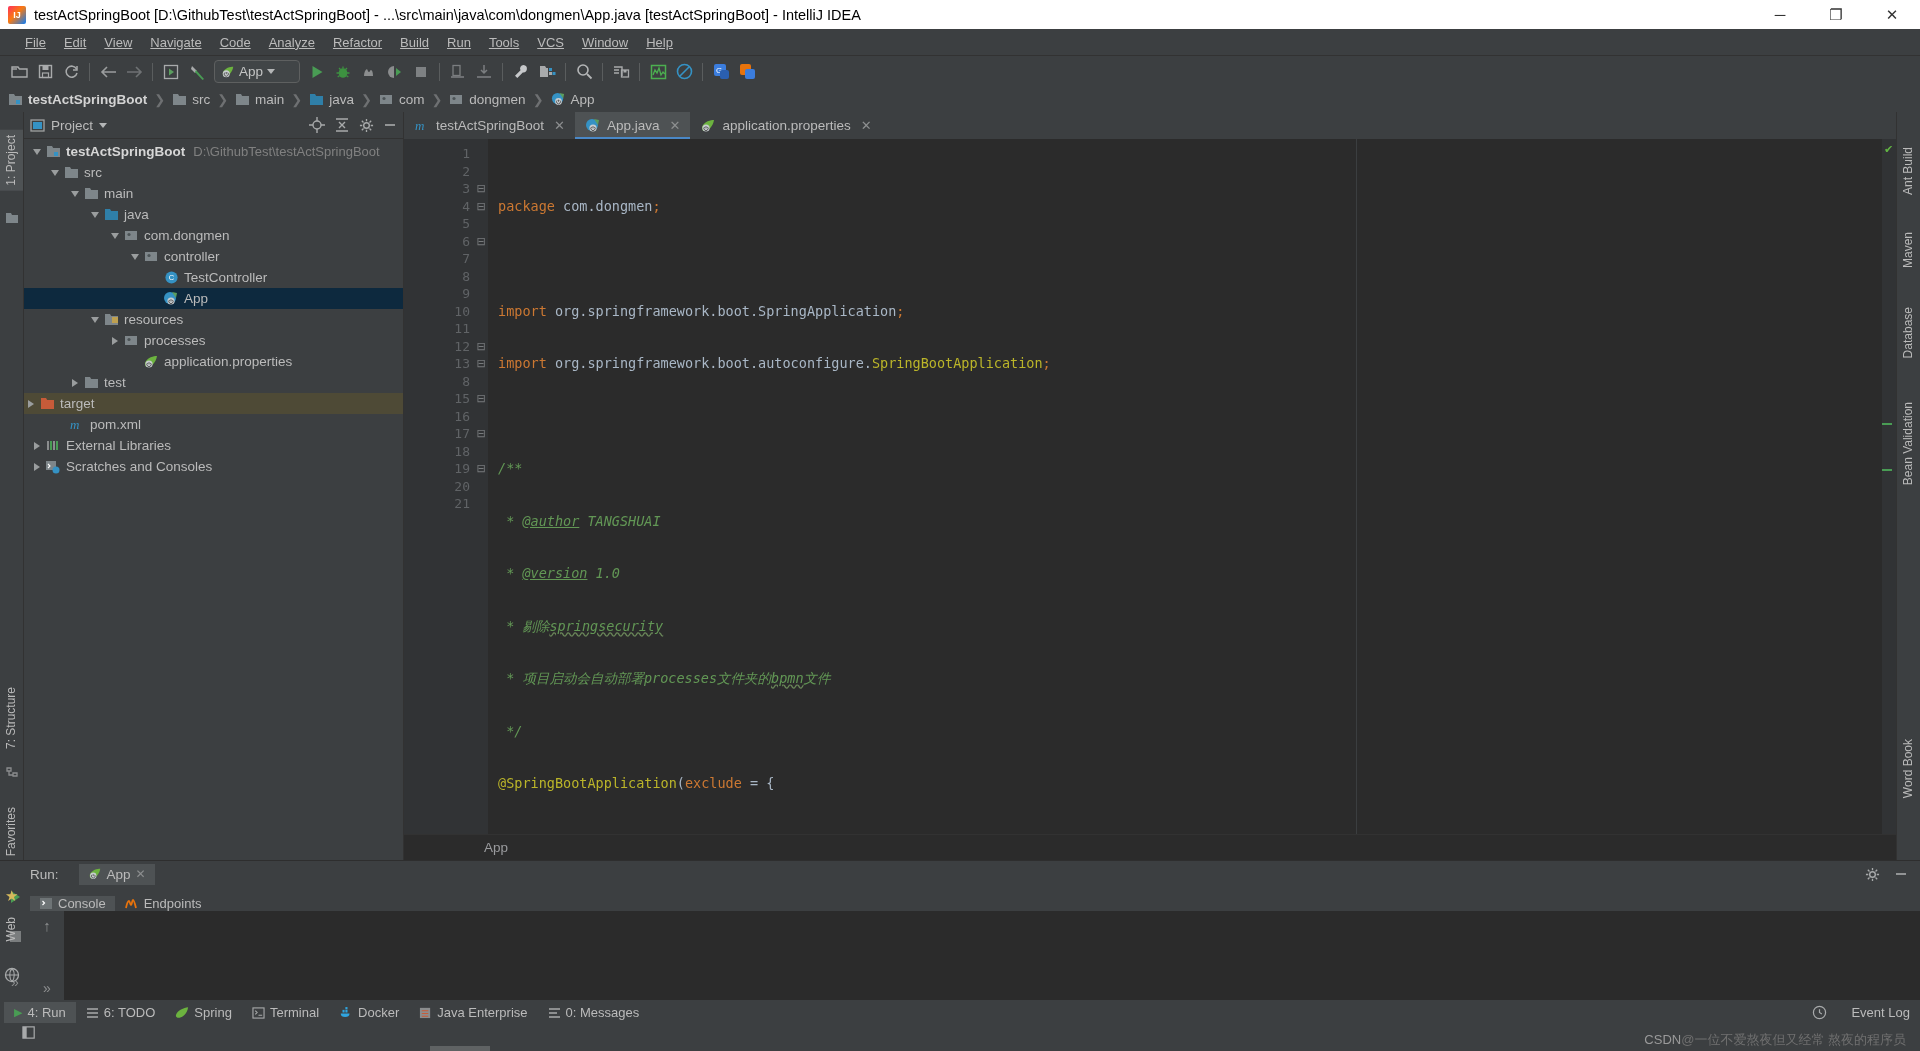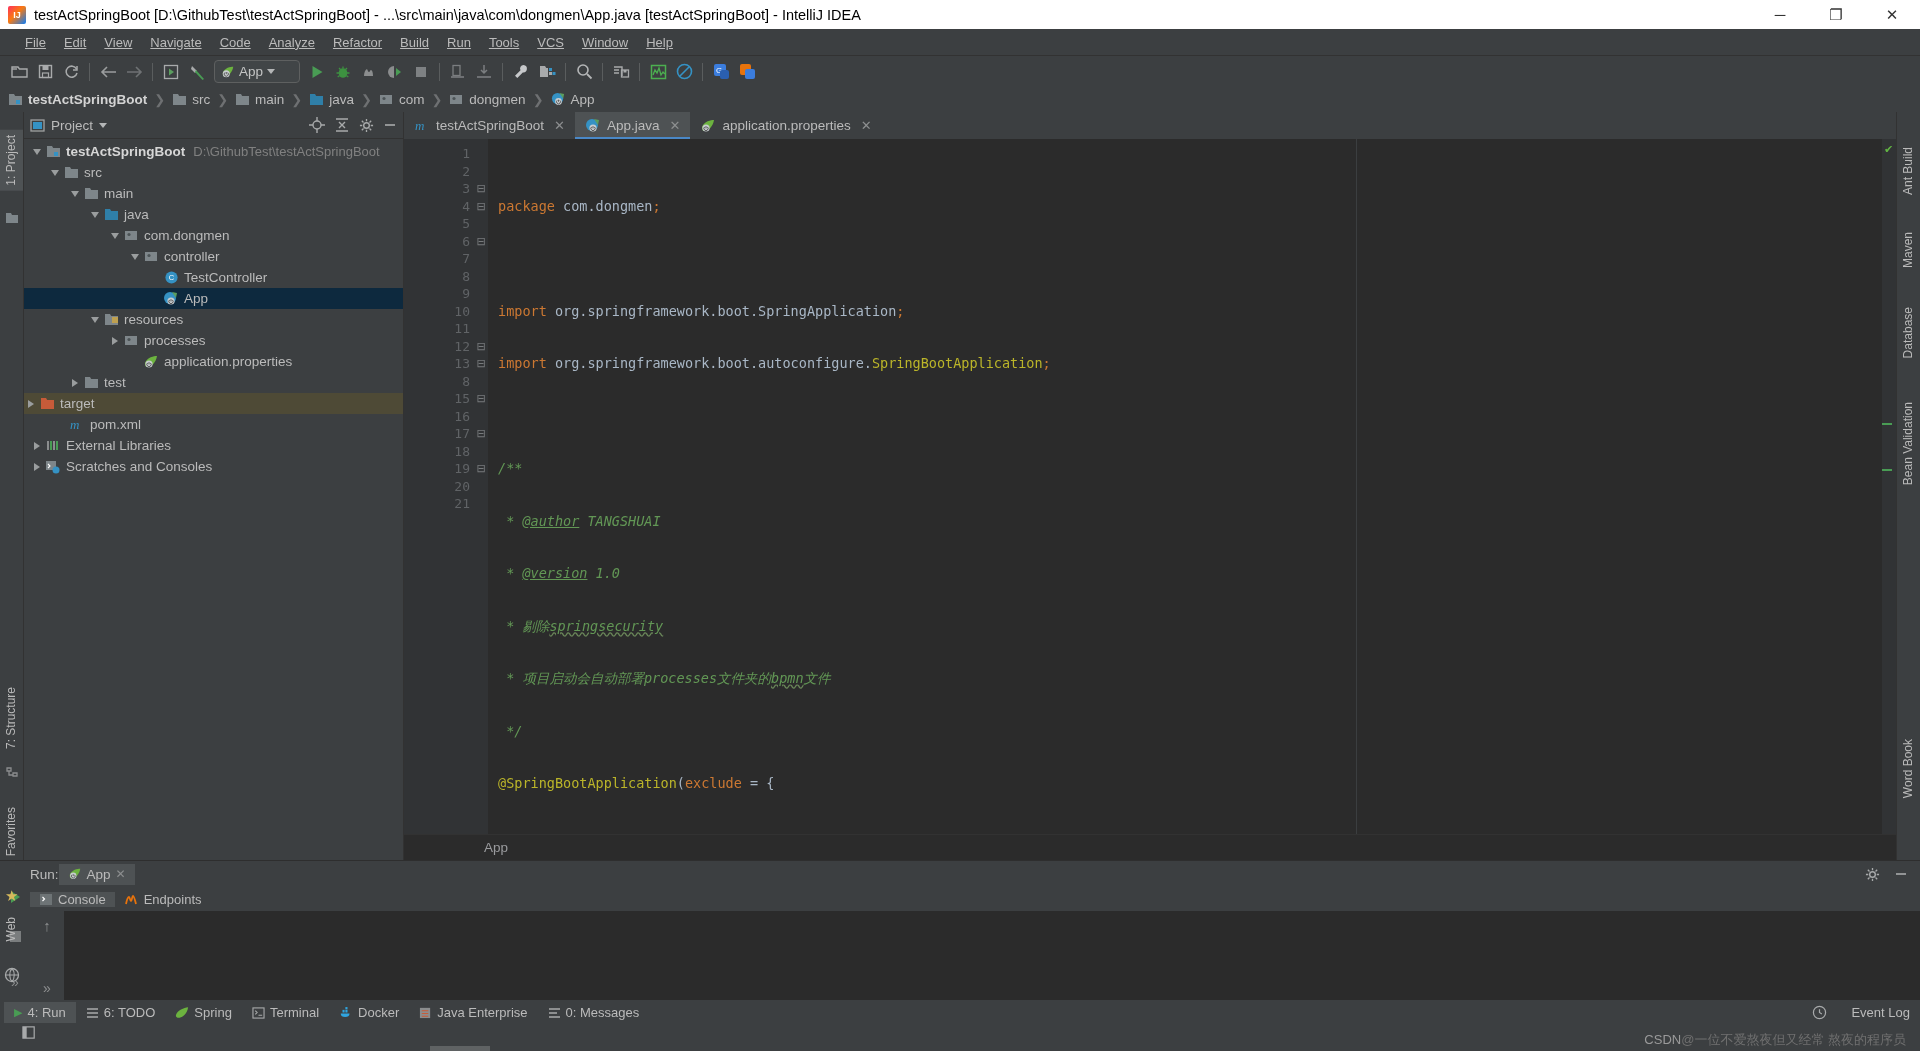--- a/index.html
+++ b/index.html
@@ -162,27 +162,27 @@
   .vline { position: absolute; top: 0; bottom: 0; width: 1px; background: #3b3e40; }
   .rstripe { width: 14px; flex: none; background: #313335; position: relative; }
   .bcwrap { height: 26px; background: #2b2b2b; flex: none; display: flex; align-items: center; padding-left: 80px; color: #9a9b9e; font-size: 13.5px; border-top: 1px solid #323232;}
 
   
   .rstrip { width: 24px; background: #3c3f41; flex: none; position: relative; border-left: 1px solid #323232; }
 
   
   .runpanel { height: 140px; background: #3c3f41; flex: none; display: flex; flex-direction: column; border-top: 1px solid #2e2e2e; }
   .rp-header { height: 26px; display: flex; align-items: center; flex: none; padding-left: 30px; }
-  .rp-label { color: #bbbbbb; font-size: 13.5px; margin-right: 0; }
+  .rp-label { color: #bbbbbb; font-size: 13.5px; margin-right: 20px; }
   .rp-tab { display: flex; align-items: center; gap: 5px; background: #4e5254; padding: 3px 9px; color: #bbbbbb; font-size: 13.5px; }
   .rp-actions { margin-left: auto; display: flex; align-items: center; gap: 14px; padding-right: 12px; }
   .rp-body { flex: 1 1 auto; display: flex; min-height: 0; }
   .rp-lgutter { width: 30px; flex: none; display: flex; flex-direction: column; align-items: center; padding-top: 4px; gap: 10px; }
   .rp-main { flex: 1 1 auto; display: flex; flex-direction: column; min-width: 0; }
-  .rp-subtabs { height: 24px; display: flex; align-items: center; flex: none; }
+  .rp-subtabs { height: 24px; display: flex; align-items: flex-end; flex: none; }
   .subtab { display: flex; align-items: center; gap: 5px; padding: 0 9px; color: #bbbbbb; font-size: 13px; }
   .subtab.active { background: #4e5254; }
   .rp-console { flex: 1 1 auto; display: flex; min-height: 0; }
   .rp-cgutter { width: 34px; flex: none; display: flex; flex-direction: column; align-items: center; padding-top: 6px; color: #8d8f90; }
   .rp-out { flex: 1 1 auto; background: #2b2b2b; }
 
   
   .bottombar { height: 25px; background: #3c3f41; flex: none; display: flex; align-items: center; padding-left: 4px; }
   .bb-item { display: flex; align-items: center; gap: 5px; color: #bbbbbb; font-size: 13px; padding: 3px 10px; white-space: nowrap; }
   .bb-item.active { background: #4e5254; }

